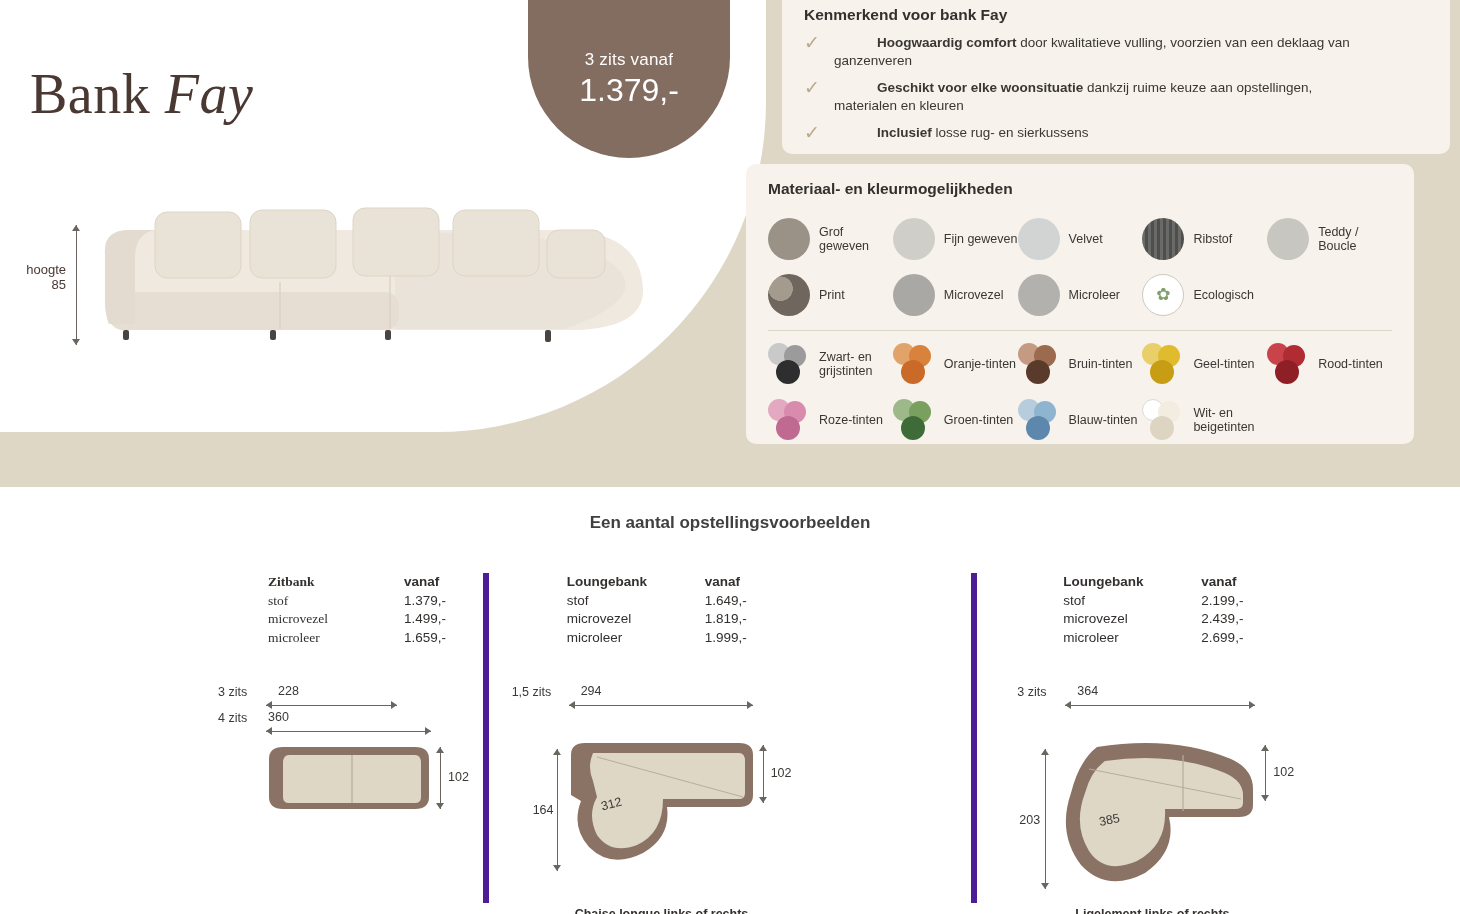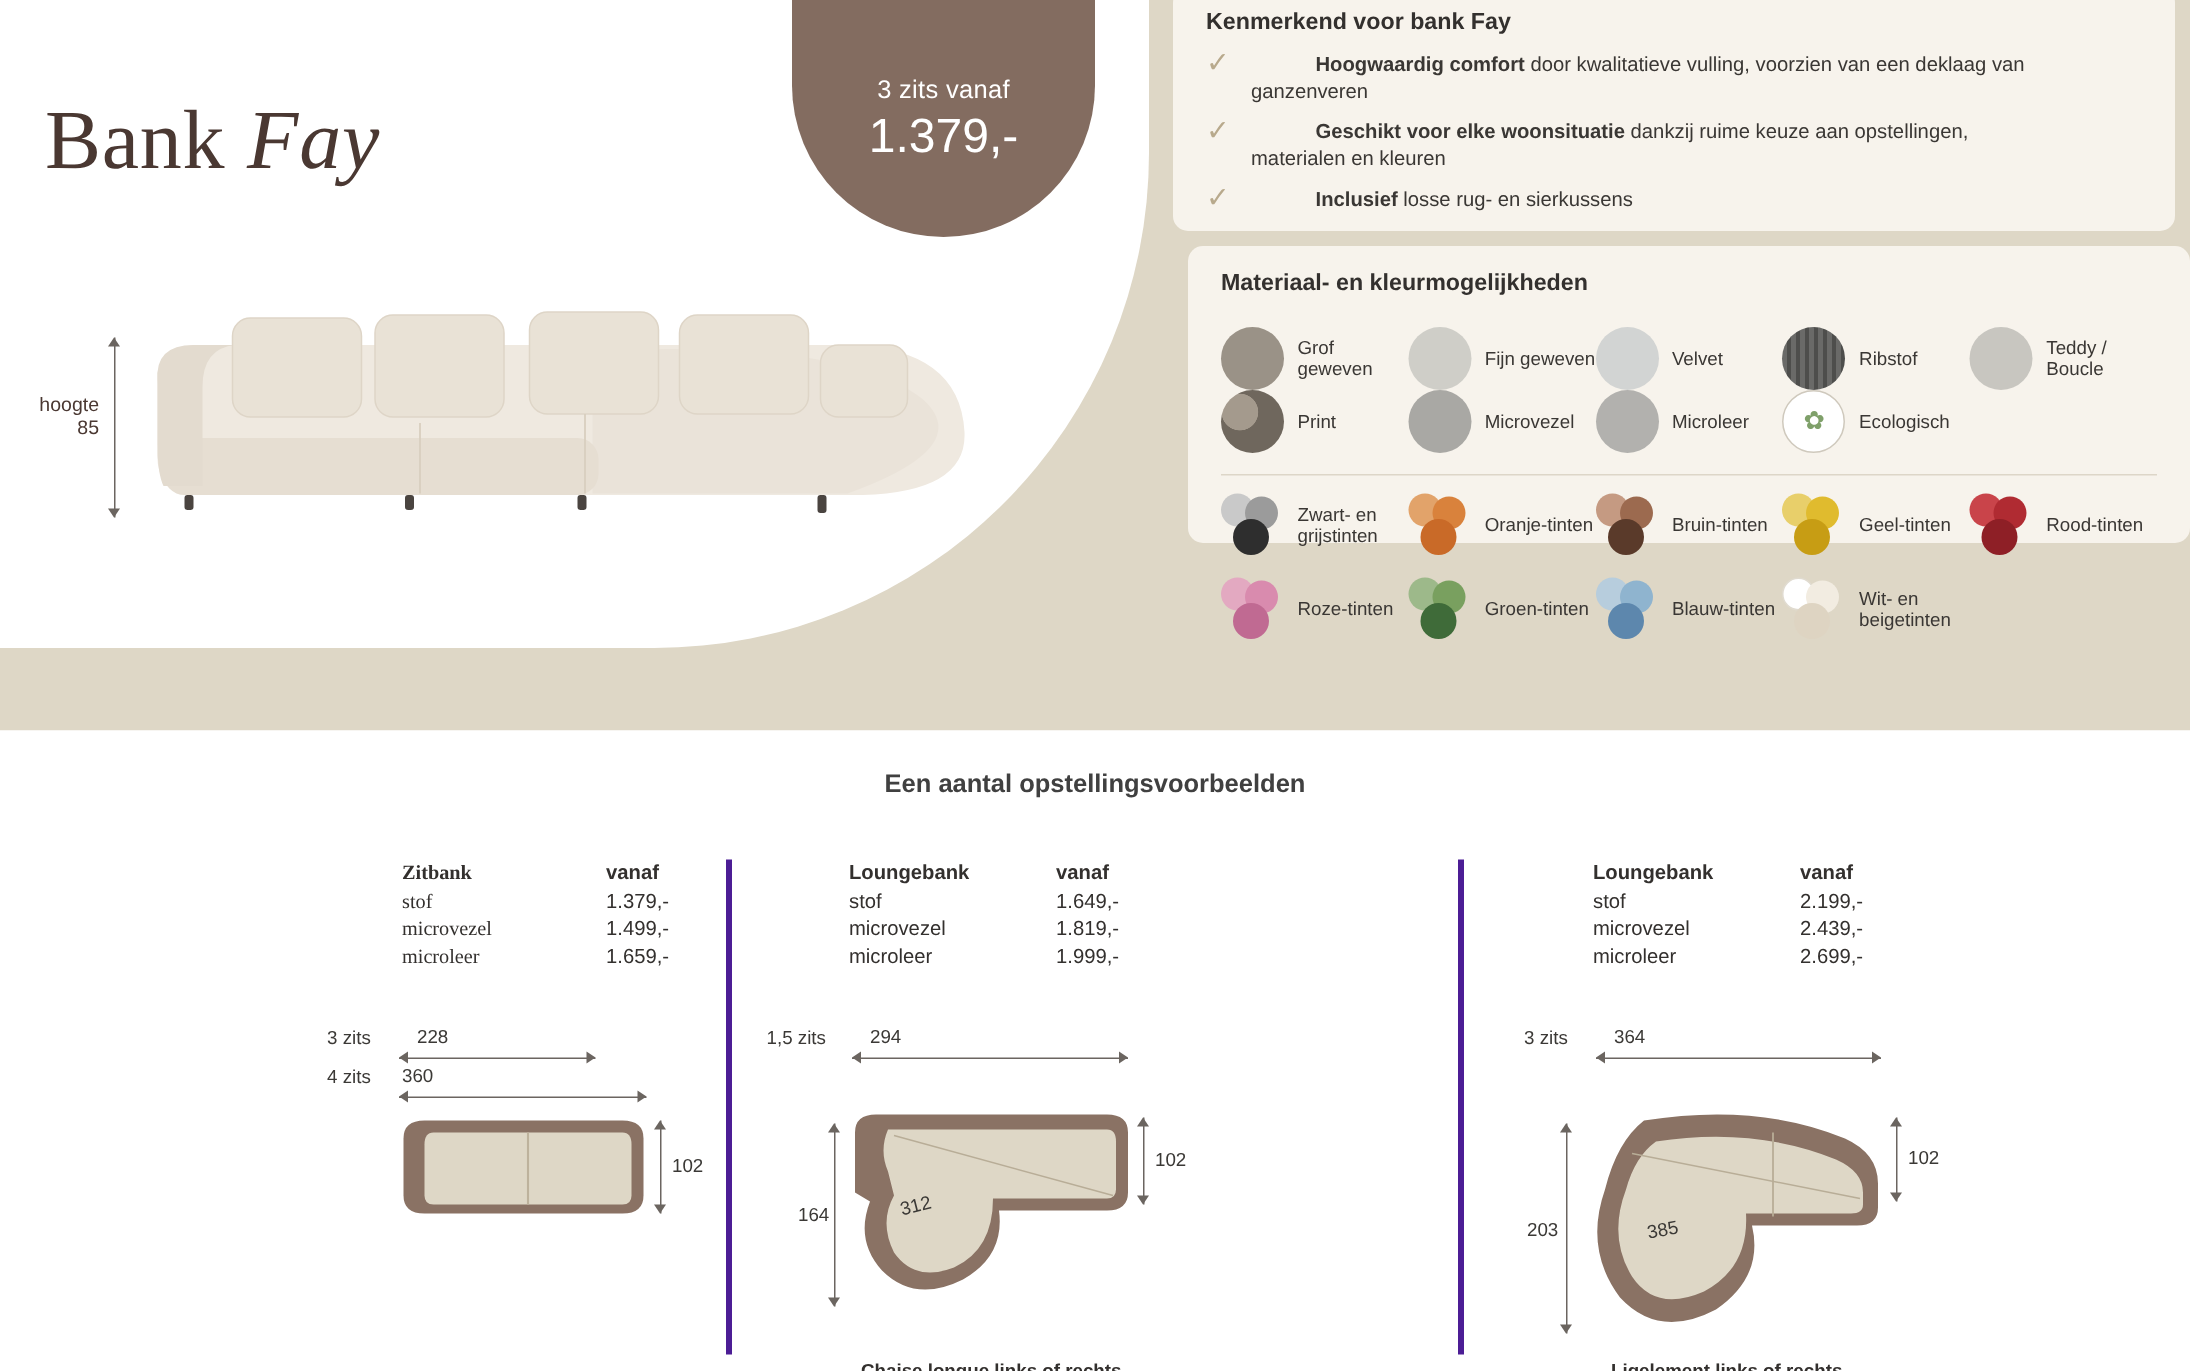--- a/index.html
+++ b/index.html
@@ -66,50 +66,50 @@
   .hoogte-arrow:before { top:0; border-bottom:6px solid #6b6560; }
   .hoogte-arrow:after { bottom:0; border-top:6px solid #6b6560; }
 
   
   .panel {
     position: absolute;
     background: #f7f3ec;
     border-radius: 10px;
   }
   .panel-features { left: 782px; top: -8px; width: 668px; height: 162px; padding: 14px 22px 0 22px; }
-  .panel-materials { left: 792px; top: 164px; width: 668px; height: 198px; padding: 16px 22px; }
+  .panel-materials { left: 746px; top: 164px; width: 668px; height: 280px; padding: 16px 22px; }
 
   .panel-title { font-size: 15.5px; font-weight: bold; color: #33302e; margin-bottom: 10px; }
   .feat-row { display: flex; gap: 10px; margin-bottom: 9px; align-items: flex-start; }
   .check { color: #b8a98c; font-size: 19px; line-height: 17px; width: 20px; flex: 0 0 20px; }
   .feat-text { font-size: 13.5px; line-height: 18px; color: #3a3734; max-width: 540px; }
   .feat-text b { font-weight: bold; margin-left: 43px; }
 
-  .mat-grid { display: grid; grid-template-columns: repeat(5, 1fr); margin-top: 20px; }
+  .mat-grid { display: grid; grid-template-columns: repeat(5, 1fr); row-gap: 14px; margin-top: 20px; }
   .mat-item { display: flex; align-items: center; gap: 9px; font-size: 12.5px; line-height: 14px; color: #3a3734; }
   .swatch { width: 42px; height: 42px; border-radius: 50%; flex: 0 0 42px; }
   .divider { height: 1px; background: #ddd6c8; margin: 14px 0 12px 0; }
 
   .color-grid { display: grid; grid-template-columns: repeat(5, 1fr); row-gap: 14px; }
   .color-item { display: flex; align-items: center; gap: 9px; font-size: 12.5px; line-height: 14px; color: #3a3734; }
   .dots { position: relative; width: 42px; height: 42px; flex: 0 0 42px; }
   .dots i { position: absolute; border-radius: 50%; display:block; }
   .dots i.a { width: 22px; height: 22px; left: 0; top: 0; }
   .dots i.b { width: 22px; height: 22px; left: 16px; top: 2px; }
   .dots i.c { width: 24px; height: 24px; left: 8px; top: 17px; }
 
   
   .bottom { position: relative; height: 427px; background: #ffffff; }
   .bottom-title {
     text-align: center; font-size: 17px; font-weight: bold; color: #404040;
     padding-top: 26px;
   }
   .cols { display: flex; margin-top: 40px; height: 330px; }
   .col { flex: 1; position: relative; padding-left: 0; }
-  .col + .col { border-left: 4px solid #4c1d95; }
+  .col + .col { border-left: 6px solid #4c1d95; }
 
   .spec { position: absolute; top: 0; font-size: 13.5px; line-height: 18.5px; color: #33302e; }
   .spec .hdr { font-weight: bold; }
   .spec-names { left: 0; font-family: Liberation Serif, serif; }
   .spec-prices { left: 136px; }
 
   .cfg-label { font-size: 12.5px; color: #3b3936; }
   .dim-label { font-size: 12.5px; color: #3b3936; }
 
   .arrow-h { position: absolute; height: 1px; background: #6b6560; }

